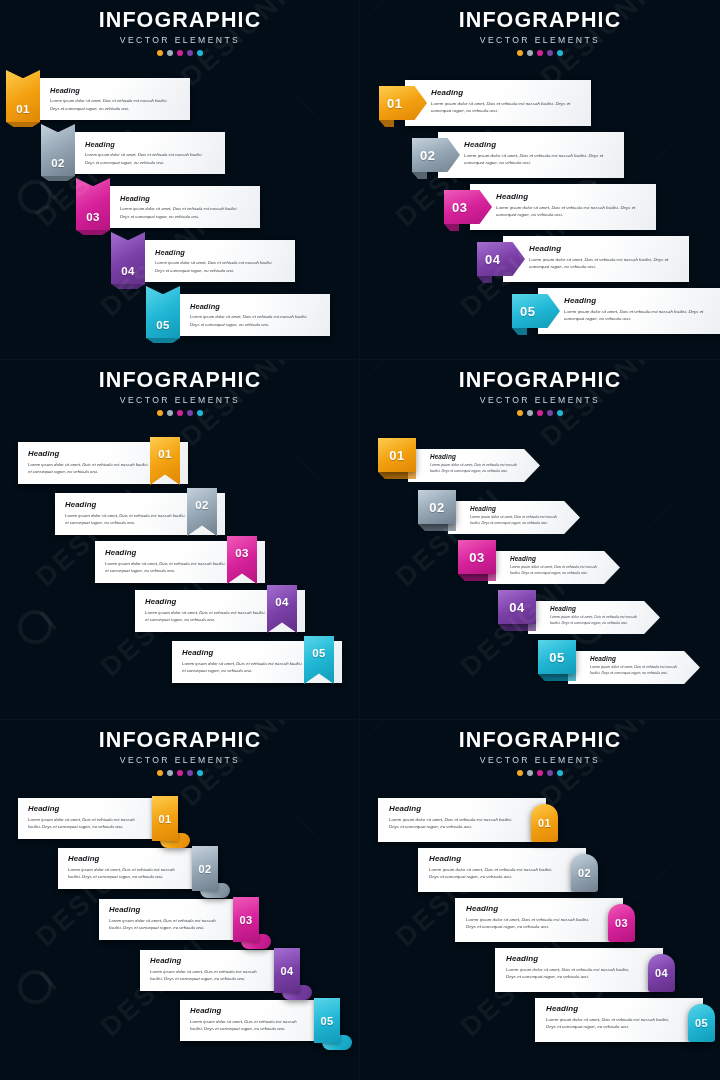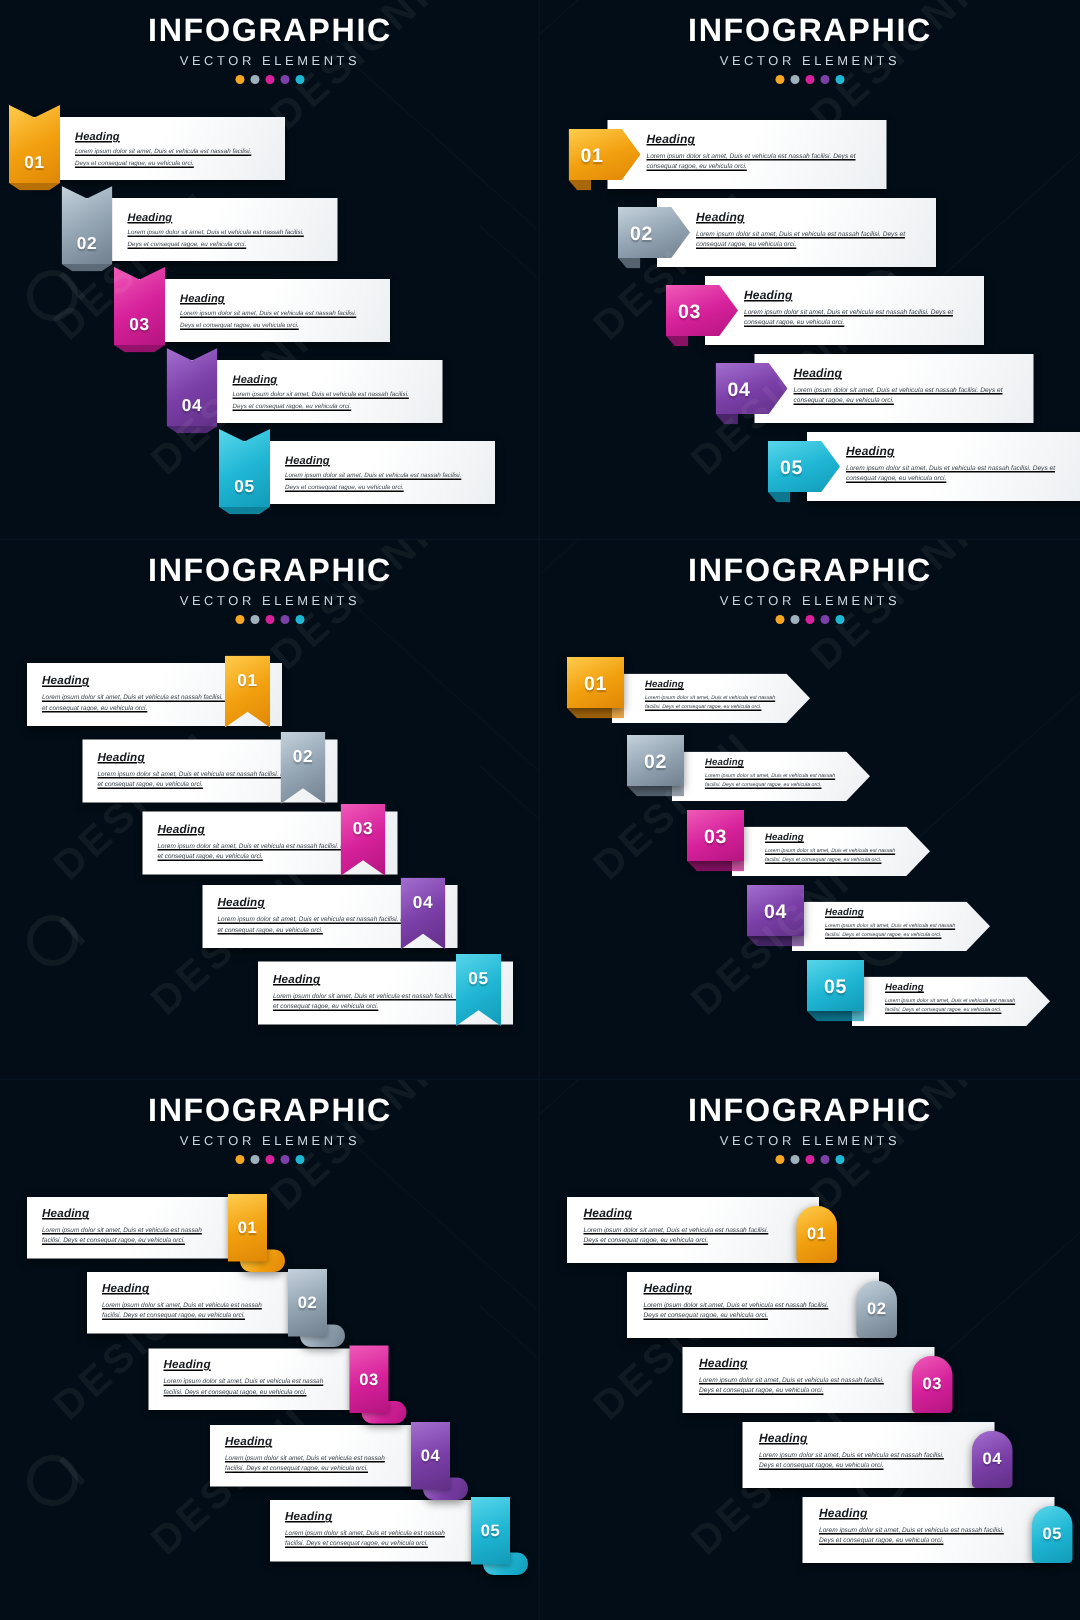--- a/index.html
+++ b/index.html
@@ -51,21 +51,20 @@
   .dots { margin-top: 5px; display: flex; justify-content: center; gap: 4px; }
   .dots span { width: 6px; height: 6px; border-radius: 50%; display: block; }
 
   
   .items { position: absolute; left: 0; top: 0; width: 360px; height: 360px; }
   .row { position: absolute; display: flex; align-items: stretch; }
   .card {
     background: linear-gradient(118deg,#ffffff 0%,#ffffff 48%,#eceff2 100%);
     box-shadow: 0 2px 5px rgba(0,0,0,.55);
     position: relative;
-    text-decoration: underline;
   }
   .txt { padding: 6px 9px 6px 10px; }
   .hd {
     font-size: 8.4px; font-weight: 700; font-style: italic;
     color: #15181c; letter-spacing: .1px; margin-bottom: 2.5px;
   }
   .bd {
     font-size: 4.5px; font-style: italic; line-height: 1.75;
     color: #3b4249; max-width: 190px;
   }

